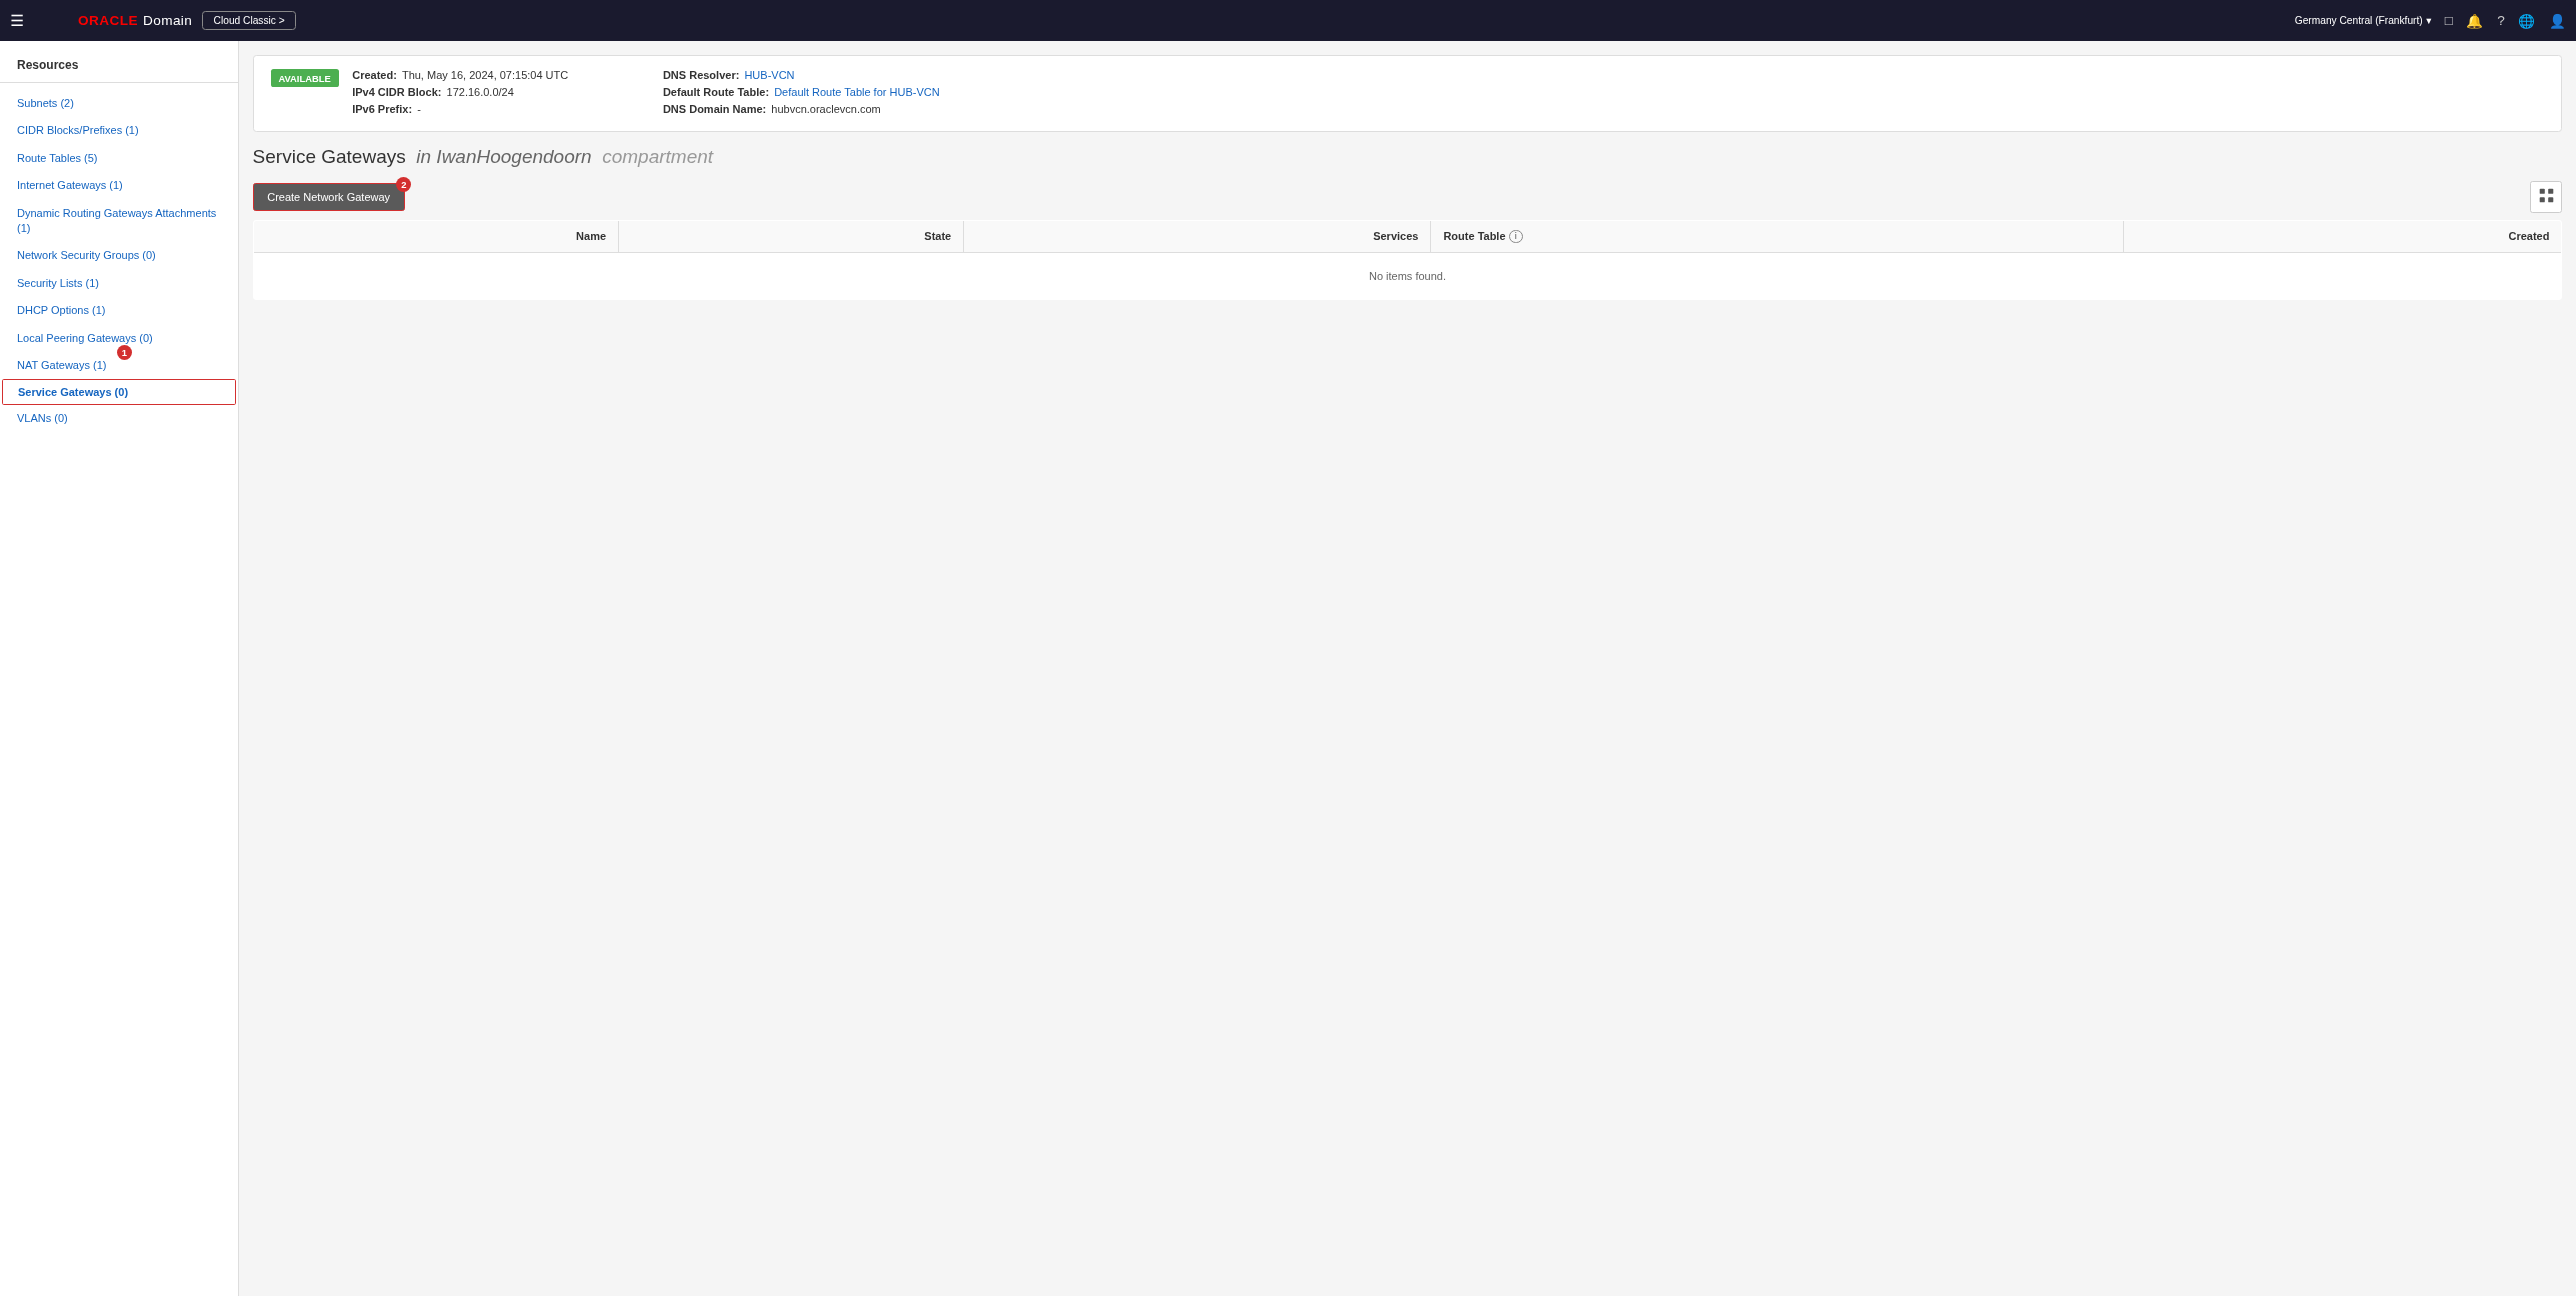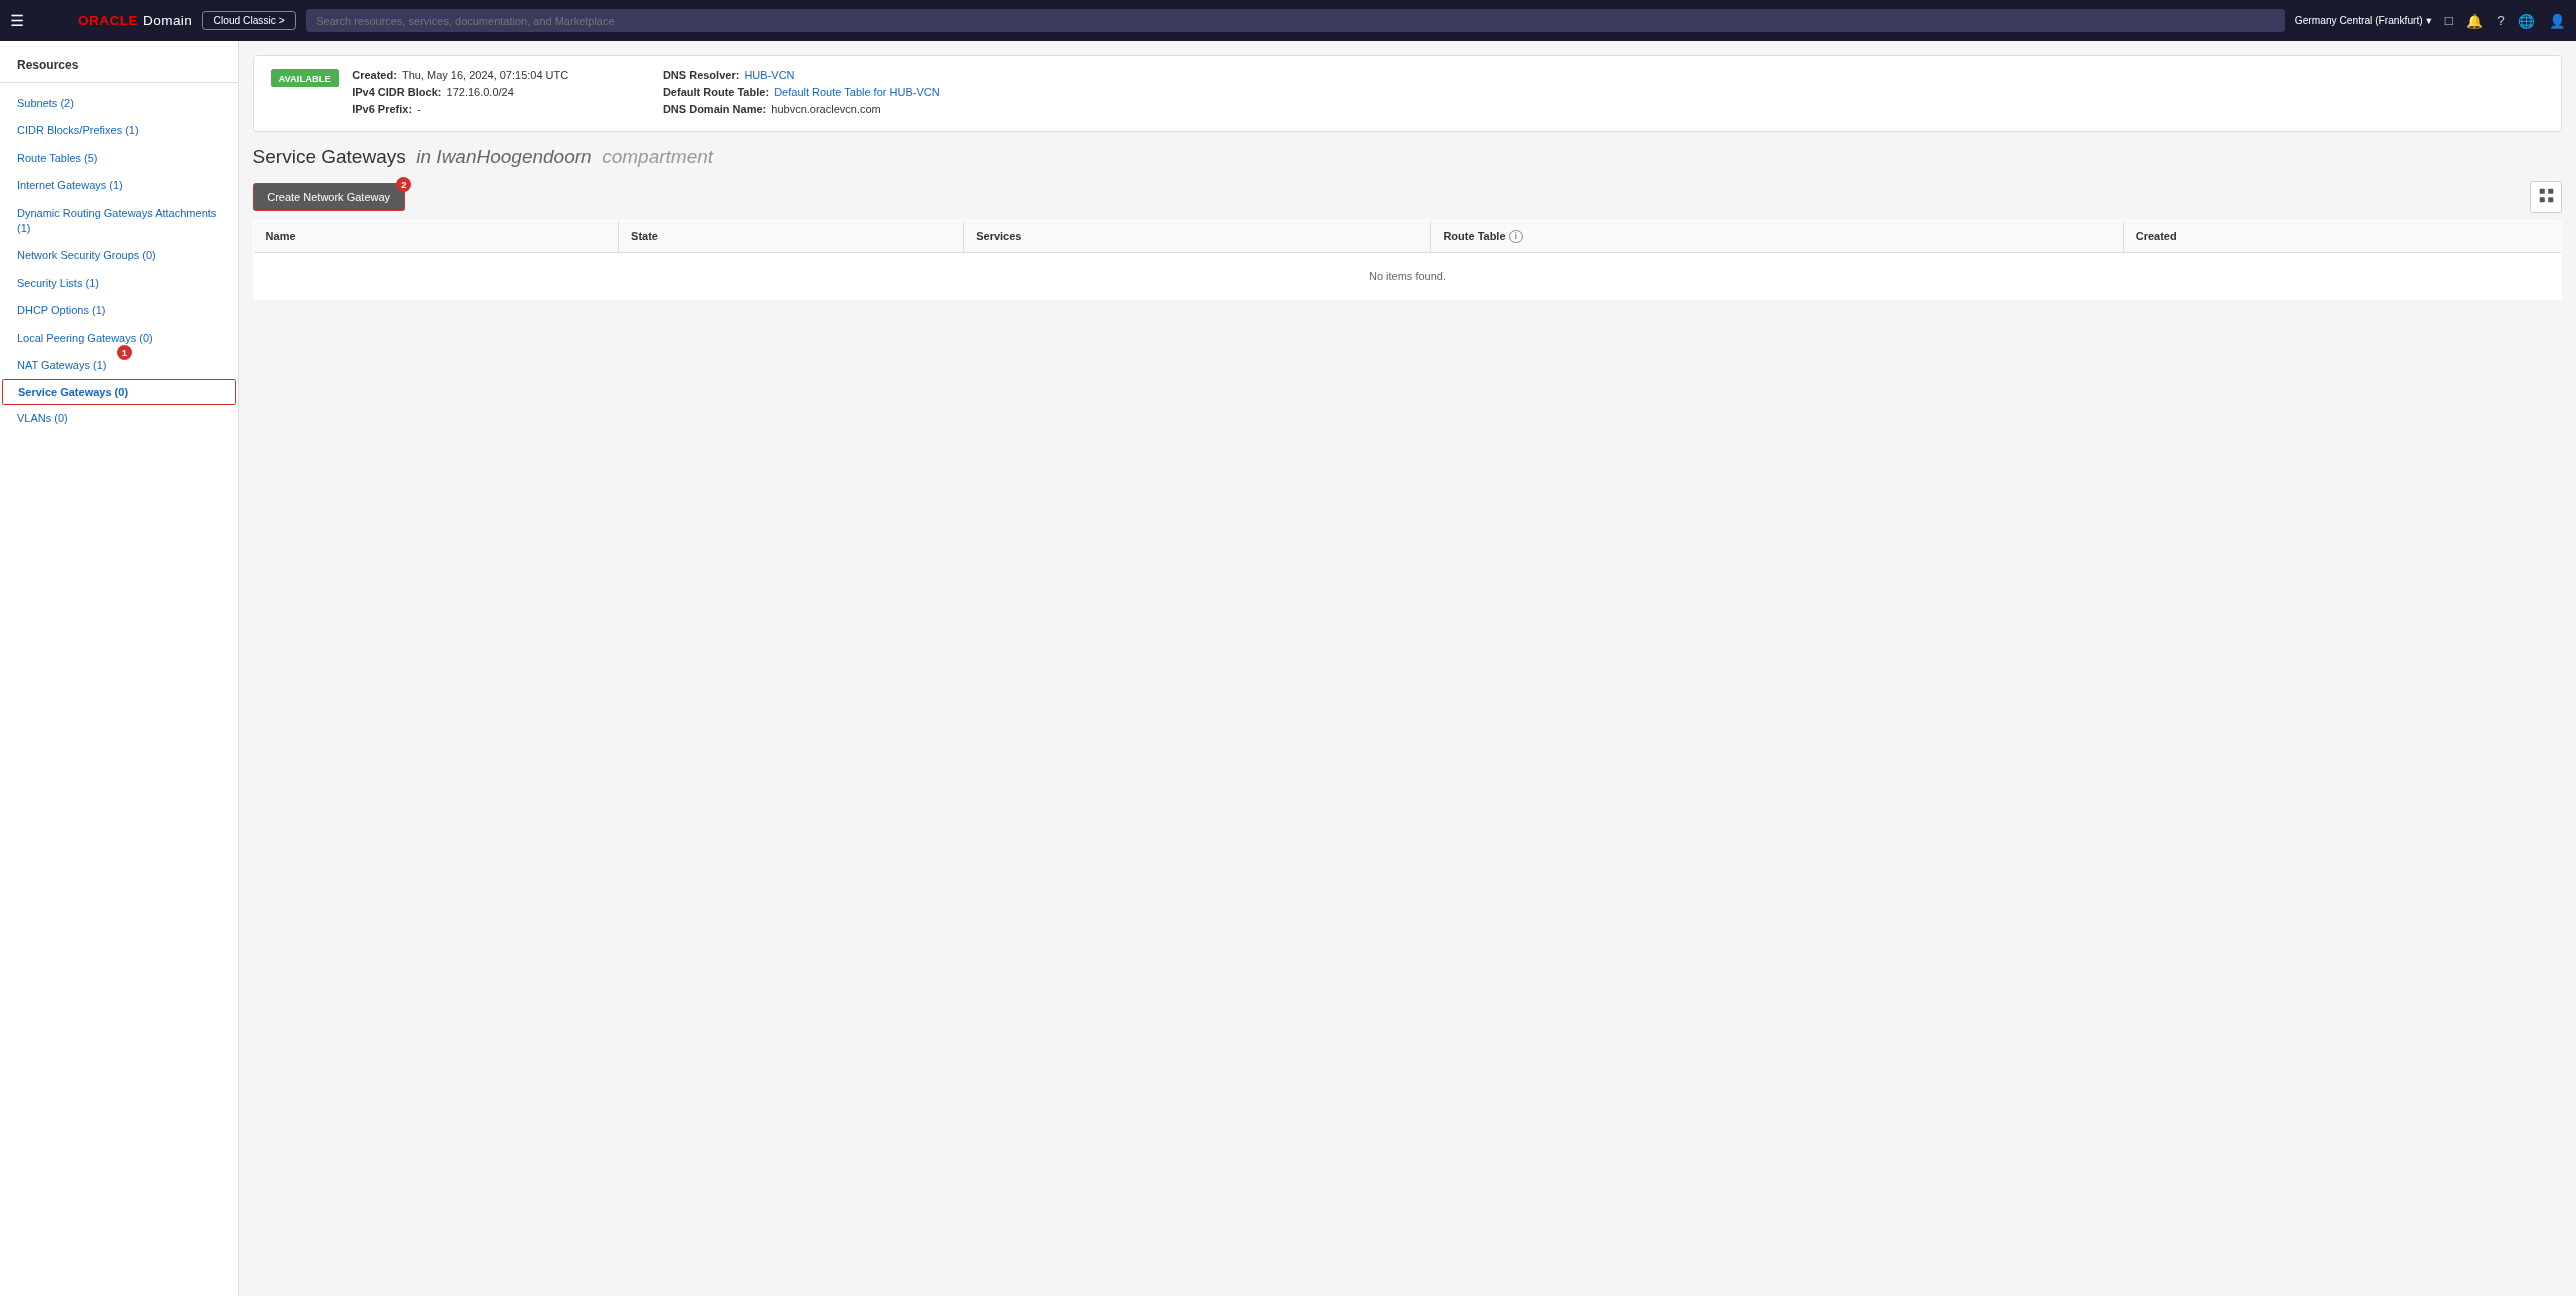--- a/index.html
+++ b/index.html
@@ -199,21 +199,21 @@
       overflow: hidden;
     }
     .data-table th {
       background: #f9f9f9;
       border-bottom: 0.9px solid #ddd;
       border-right: 0.9px solid #ddd;
       padding: 8.5px 12px;
       font-size: 11px;
       font-weight: 600;
       color: #333;
-      text-align: left;
+      text-align: right;
     }
     .data-table th:last-child { border-right: none; }
     .data-table td {
       padding: 8.5px 12px;
       border-bottom: 0.9px solid #ddd;
       font-size: 11px;
     }
     .data-table .no-items-row td {
       text-align: center;
       color: #666;
@@ -257,21 +257,20 @@
 </head>
 <body>
 
 <nav class="top-nav">
   <span class="nav-hamburger">☰</span>
   <div class="nav-logo">
     <span class="nav-logo-oracle">ORACLE</span>
     <span>Domain</span>
   </div>
   <button class="nav-cloud-btn">Cloud Classic &gt;</button>
-  <input class="nav-search" type="text" placeholder="Search resources, services, documentation, and Marketplace" style="">
   <div class="nav-right">
     <div class="nav-region">
       <span>Germany Central (Frankfurt)</span>
       <span>▾</span>
     </div>
     <span class="nav-icon">□</span>
     <span class="nav-icon">🔔</span>
     <span class="nav-icon">?</span>
     <span class="nav-icon">🌐</span>
     <span class="nav-icon">👤</span>

